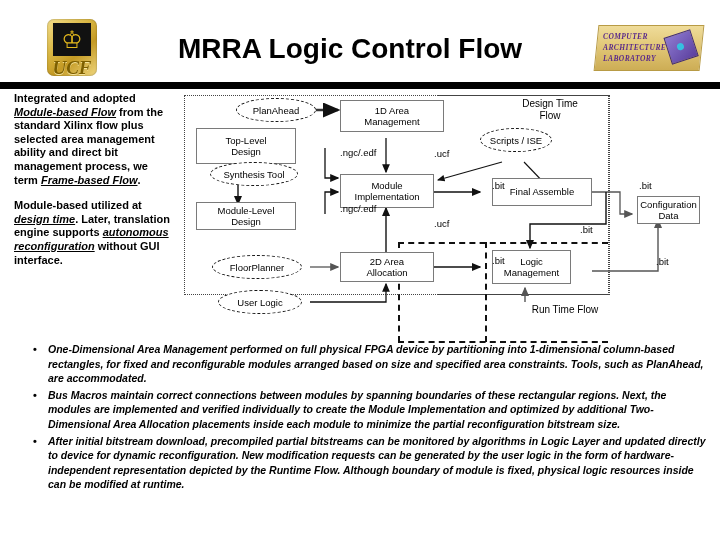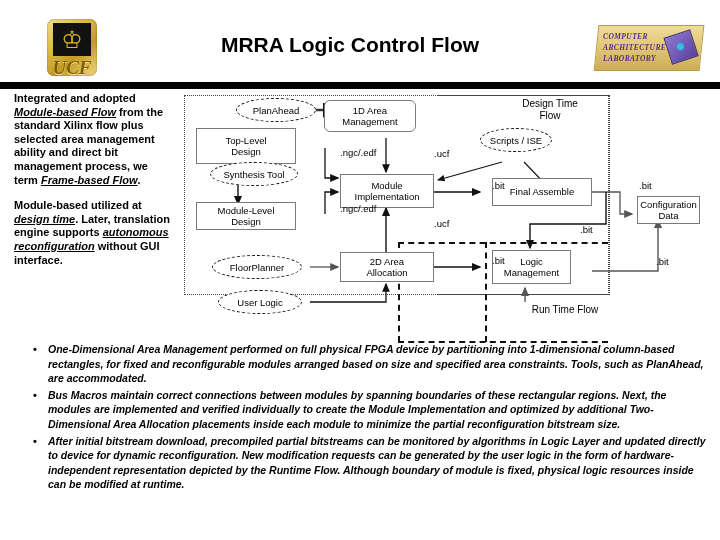--- a/index.html
+++ b/index.html
@@ -15,21 +15,21 @@
     background: #ffffff;
   }
 
   
   .header-band {
     position: absolute; left: 0; top: 0; width: 720px; height: 86px;
   }
   .title {
     position: absolute; left: 120px; top: 33px; width: 460px;
     text-align: center;
-    font-size: 21px; font-weight: bold; color: #000000;
+    font-size: 28px; font-weight: bold; color: #000000;
     letter-spacing: 0px;
     font-family: "Liberation Sans", sans-serif;
   }
   .black-bar {
     position: absolute; left: 0; top: 82px; width: 720px; height: 7px;
     background: #000000;
   }
 
   
   .ucf-logo {
@@ -269,21 +269,21 @@
 
     <div class="dg ell" style="left:30px; top:72px; width:88px; height:24px;">Synthesis Tool</div>
 
     <div class="dg box" style="left:16px; top:112px; width:100px; height:28px; white-space:pre-line;">Module-Level
 Design</div>
 
     <div class="dg ell" style="left:32px; top:165px; width:90px; height:24px;">FloorPlanner</div>
 
     <div class="dg ell" style="left:38px; top:200px; width:84px; height:24px;text-align:right;">User Logic</div>
 
-    <div class="dg box" style="left:144px; top:10px; width:92px; height:32px; white-space:pre-line;border-radius:6px;">1D Area
+    <div class="dg box" style="left:160px; top:10px; width:104px; height:32px; white-space:pre-line;">1D Area
 Management</div>
 
     <div class="dg box" style="left:160px; top:84px; width:94px; height:34px; white-space:pre-line;">Module
 Implementation</div>
 
     <div class="dg box" style="left:160px; top:162px; width:94px; height:30px; white-space:pre-line;">2D Area
 Allocation</div>
 
     <div class="dg ell" style="left:300px; top:38px; width:72px; height:24px;">Scripts / ISE</div>
 

